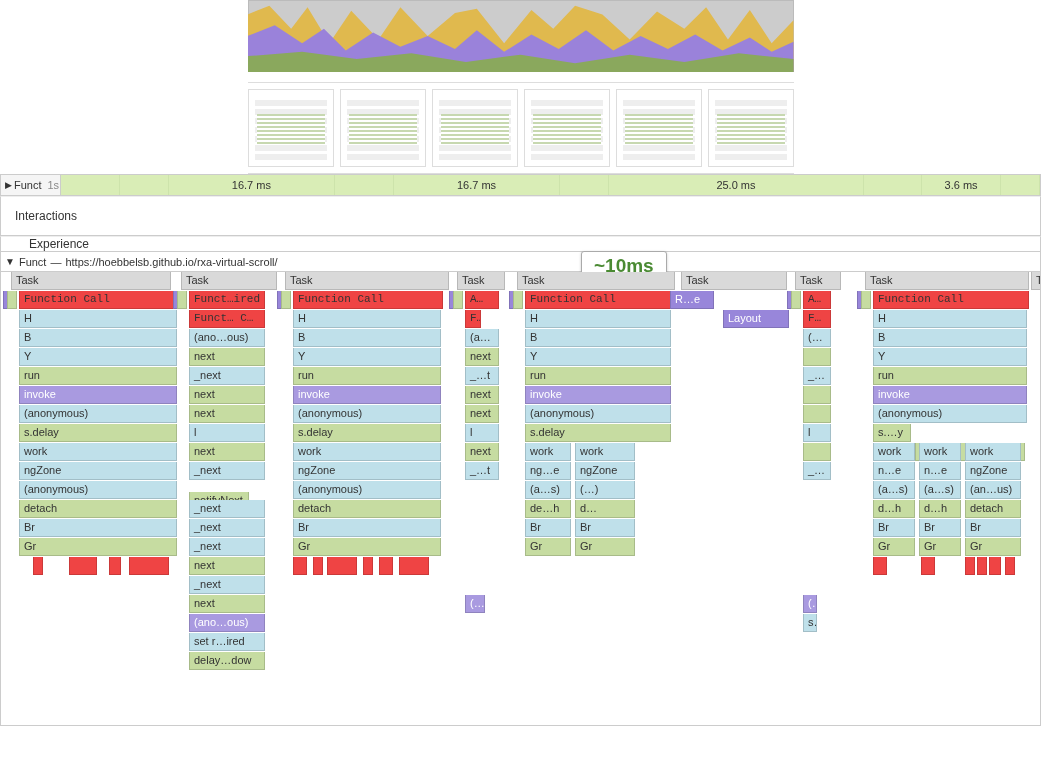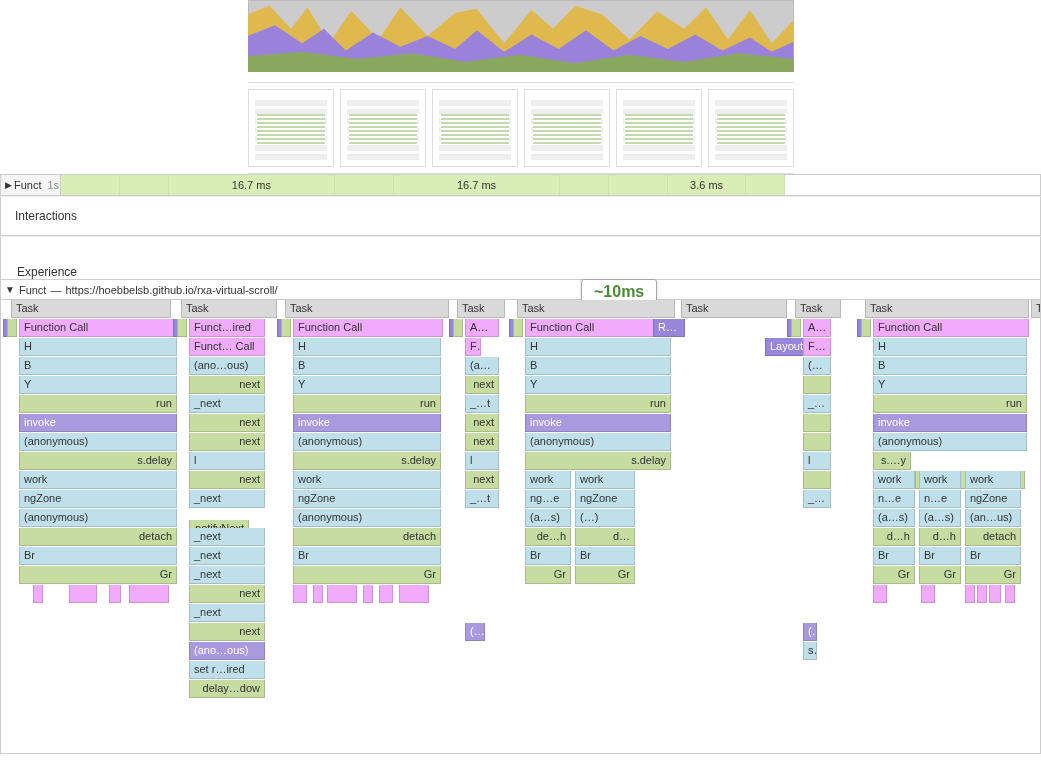--- a/index.html
+++ b/index.html
@@ -21,34 +21,34 @@
 .frame-thumb::after { content:''; position:absolute; left:8px; right:8px; top:24px; height:30px; background:repeating-linear-gradient(0deg,#c7d8b0,#c7d8b0 2px,#fff 2px,#fff 4px); }
 
 
 .track-row { border: 1px solid #ccc; background: #fff; }
 .frames-track { display: flex; align-items: stretch; height: 20px; }
 .frames-label { width: 60px; display: flex; align-items: center; padding-left: 4px; gap: 2px; border-right: 1px solid #ccc; background: #f5f5f5; font-size: 11px; }
 .frames-bars { flex: 1; display: flex; }
 .frame-bar { border-right: 1px solid #cde3ab; background: #d9edb6; display: flex; align-items: center; justify-content: center; font-size: 11px; color: #333; }
 
 .simple-track { height: 40px; display: flex; align-items: center; padding-left: 14px; border-top: 1px solid #eee; font-size: 12px; color: #333; }
-.exp-track { height: 44px; display: flex; align-items: flex-end; padding-left: 16px; border-top: 1px solid #eee; font-size: 12px; }
+.exp-track { height: 16px; display: flex; align-items: flex-start; padding-left: 28px; border-top: 1px solid #eee; font-size: 12px; }
 
 
 .main-header { height: 20px; display: flex; align-items: center; gap: 4px; padding-left: 4px; border: 1px solid #ccc; border-top: none; position: relative; }
 .main-header .tri { font-size: 10px; }
-.tooltip-badge { position: absolute; top: -1px; left: 580px; background: #fff; border: 1px solid #aaa; padding: 3px 12px; border-radius: 3px; font-size: 16px; font-weight: bold; color: #4a8a33; box-shadow: 0 1px 3px rgba(0,0,0,0.2); }
+.tooltip-badge { position: absolute; top: -1px; left: 580px; background: #fff; border: 1px solid #aaa; padding: 3px 12px; border-radius: 3px; font-size: 19px; font-weight: bold; color: #4a8a33; box-shadow: 0 1px 3px rgba(0,0,0,0.2); }
 
 
 .flame-area { border: 1px solid #ccc; border-top: none; position: relative; overflow: hidden; height: 454px; background: #fff; }
 .flame-block { position: absolute; top: 0; height: 18px; border: 1px solid rgba(0,0,0,0.15); border-top: none; font-size: 11px; line-height: 17px; padding: 0 4px; white-space: nowrap; overflow: hidden; text-overflow: ellipsis; color: #333; }
 .c-gray    { background: #d9d9d9; }
-.c-yellow  { background: #f0abfc; }
+.c-yellow  { background: #ef4444; font-family: Liberation Mono, monospace; }
 .c-blue    { background: #bfe0ea; }
-.c-green   { background: #c6dca1; text-align: right; }
+.c-green   { background: #c6dca1; }
 .c-purple  { background: #a99ae0; color: #fff; }
 .c-dpurple { background: #9886da; color: #fff; }
 
 </style>
 </head>
 <body>
 
 <div class="overview-area">
   <div class="cpu-chart">
     <div class="cpu-layer cpu-yellow"></div>
@@ -75,20 +75,21 @@
       <span>Funct</span>
       <span style="margin-left:4px;color:#888">1s</span>
     </div>
     <div class="frames-bars" id="frames-bars">
         <div class="frame-bar" style="flex: 0 0 6%;"></div>
         <div class="frame-bar" style="flex: 0 0 5%;"></div>
         <div class="frame-bar" style="flex: 0 0 17%;">16.7 ms</div>
         <div class="frame-bar" style="flex: 0 0 6%;"></div>
         <div class="frame-bar" style="flex: 0 0 17%;">16.7 ms</div>
         <div class="frame-bar" style="flex: 0 0 5%;"></div>
+        <div class="frame-bar" style="flex: 0 0 26%;">25.0 ms</div>
         <div class="frame-bar" style="flex: 0 0 6%;"></div>
         <div class="frame-bar" style="flex: 0 0 8%;">3.6 ms</div>
         <div class="frame-bar" style="flex: 0 0 4%;"></div>
       </div>
   </div>
 </div>
 
 <div class="track-row simple-track">
   <span>Interactions</span>
 </div>
@@ -209,22 +210,22 @@
     <div class="flame-block c-blue" style="left: 524px; top: 209px; width: 46px;">(a…s)</div>
     <div class="flame-block c-green" style="left: 524px; top: 228px; width: 46px;">de…h</div>
     <div class="flame-block c-blue" style="left: 524px; top: 247px; width: 46px;">Br</div>
     <div class="flame-block c-green" style="left: 524px; top: 266px; width: 46px;">Gr</div>
     <div class="flame-block c-blue" style="left: 574px; top: 171px; width: 60px;">work</div>
     <div class="flame-block c-blue" style="left: 574px; top: 190px; width: 60px;">ngZone</div>
     <div class="flame-block c-blue" style="left: 574px; top: 209px; width: 60px;">(…)</div>
     <div class="flame-block c-green" style="left: 574px; top: 228px; width: 60px;">d…</div>
     <div class="flame-block c-blue" style="left: 574px; top: 247px; width: 60px;">Br</div>
     <div class="flame-block c-green" style="left: 574px; top: 266px; width: 60px;">Gr</div>
-    <div class="flame-block c-dpurple" style="left: 652px; top: 19px; width: 32px;">R…e</div>
-    <div class="flame-block c-dpurple" style="left: 722px; top: 38px; width: 66px; margin-left: 42px;">Layout</div>
+    <div class="flame-block c-dpurple" style="left: 669px; top: 19px; width: 44px;">R…e</div>
+    <div class="flame-block c-dpurple" style="left: 722px; top: 38px; width: 66px;">Layout</div>
     <div class="flame-block c-dpurple" style="left: 786px; top: 19px; width: 4px;"></div>
     <div class="flame-block c-green" style="left: 790px; top: 19px; width: 4px;"></div>
     <div class="flame-block c-yellow" style="left: 802px; top: 19px; width: 28px;">A…</div>
     <div class="flame-block c-yellow" style="left: 802px; top: 38px; width: 28px;">F…</div>
     <div class="flame-block c-blue" style="left: 802px; top: 57px; width: 28px;">(…</div>
     <div class="flame-block c-green" style="left: 802px; top: 76px; width: 28px;"></div>
     <div class="flame-block c-blue" style="left: 802px; top: 95px; width: 28px;">_…</div>
     <div class="flame-block c-green" style="left: 802px; top: 114px; width: 28px;"></div>
     <div class="flame-block c-green" style="left: 802px; top: 133px; width: 28px;"></div>
     <div class="flame-block c-blue" style="left: 802px; top: 152px; width: 28px;">l</div>

